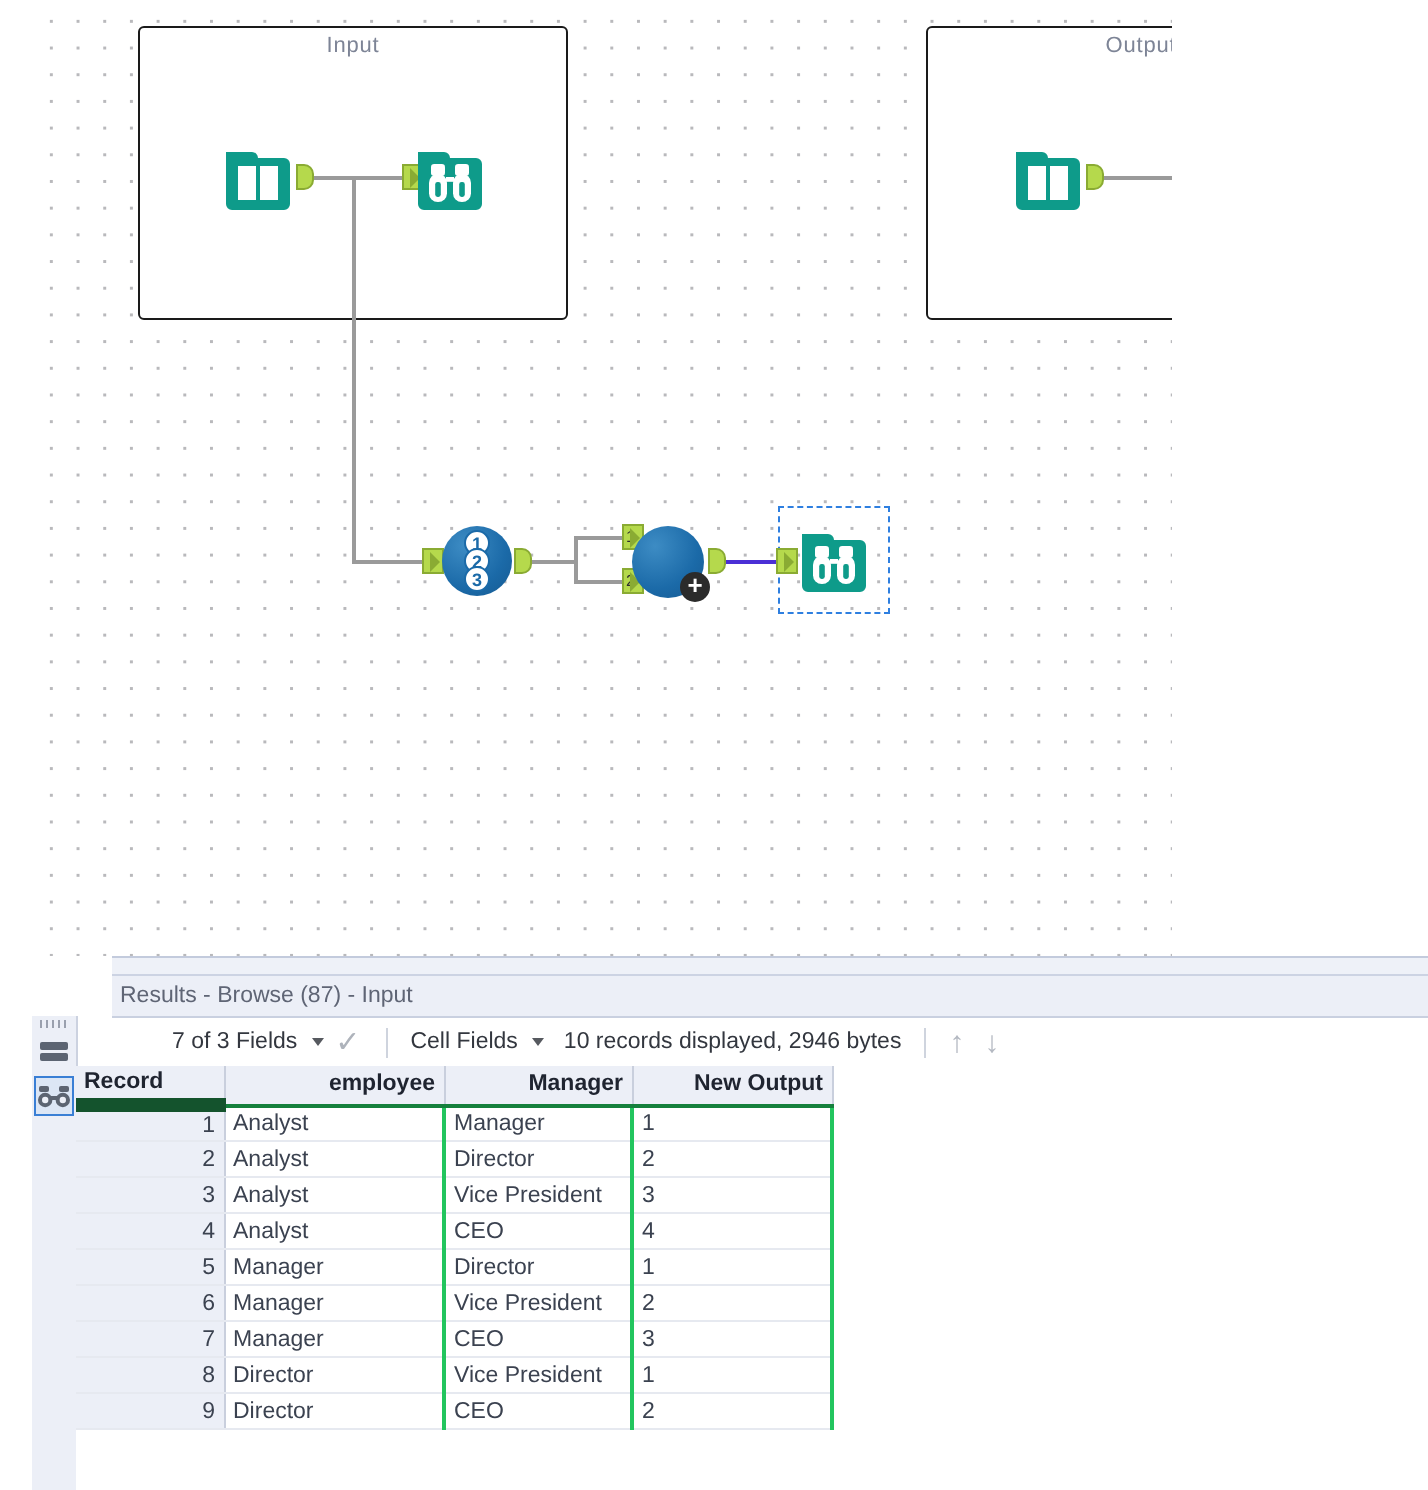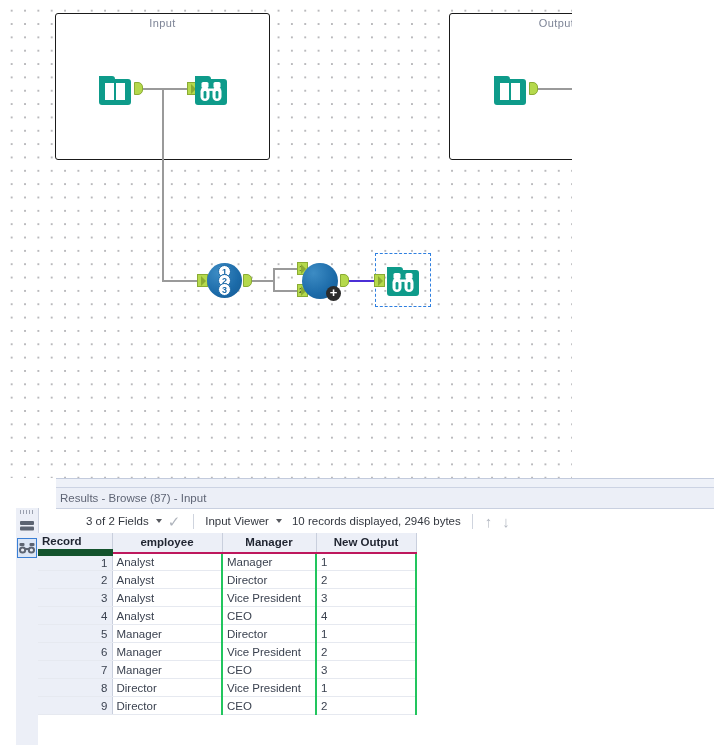--- a/index.html
+++ b/index.html
@@ -12,21 +12,21 @@
     position: relative;
     width: 714px;
     height: 745px;
     overflow: hidden;
     background: #ffffff;
   }
 
   
   #canvas {
     position: absolute;
-    left: 2px; top: 0;
+    left: 16px; top: 0;
     width: 570px;
     height: 478px;
     background-color: #ffffff;
     background-image: radial-gradient(#b9b9bc 0.85px, transparent 0.9px);
     background-size: 13.35px 13.35px;
     background-position: 3px 4px;
     overflow: hidden;
   }
 
   .container-box {
@@ -254,25 +254,25 @@
     border-collapse: collapse;
     font-size: 11.5px;
     font-family: "Liberation Sans", sans-serif;
     table-layout: fixed;
   }
   table.grid th {
     background: #eceff7;
     color: #1f2430;
     font-weight: bold;
     font-size: 11.5px;
-    text-align: center;
+    text-align: right;
     padding: 2px 4px;
     height: 15px;
     border-right: 1px solid #c9cfdd;
-    border-bottom: 2px solid #be185d;
+    border-bottom: 2px solid #15803d;
     box-sizing: border-box;
     white-space: nowrap;
   }
   table.grid th.th-record {
     border-bottom: 7px solid #14532d;
     text-align: left;
   }
   table.grid td {
     padding: 1px 4px;
     height: 18px;
@@ -433,25 +433,25 @@
 
   <div id="results">
 
     <div class="res-splitter"></div>
 
     <div class="res-titlebar">
       <span class="res-title">Results - Browse (87) - Input</span>
     </div>
 
     <div class="res-toolbar">
-      <span class="tb-item">3 of 2 Fields</span>
+      <span class="tb-item">7 of 3 Fields</span>
       <span class="caret"></span>
       <span class="tb-check">✓</span>
       <span class="tb-sep"></span>
-      <span class="tb-item">Input Viewer</span>
+      <span class="tb-item">Cell Fields</span>
       <span class="caret"></span>
       <span class="tb-item">10 records displayed, 2946 bytes</span>
       <span class="tb-sep"></span>
       <span class="tb-arrow">↑</span>
       <span class="tb-arrow">↓</span>
     </div>
 
     <div class="res-rail">
       <div class="rail-grip"></div>
       <div class="rail-btn">

